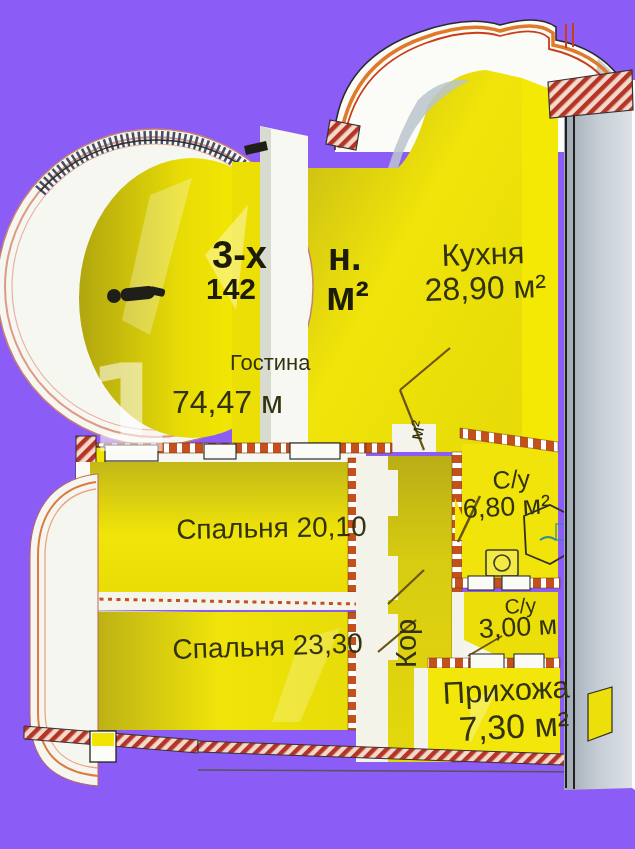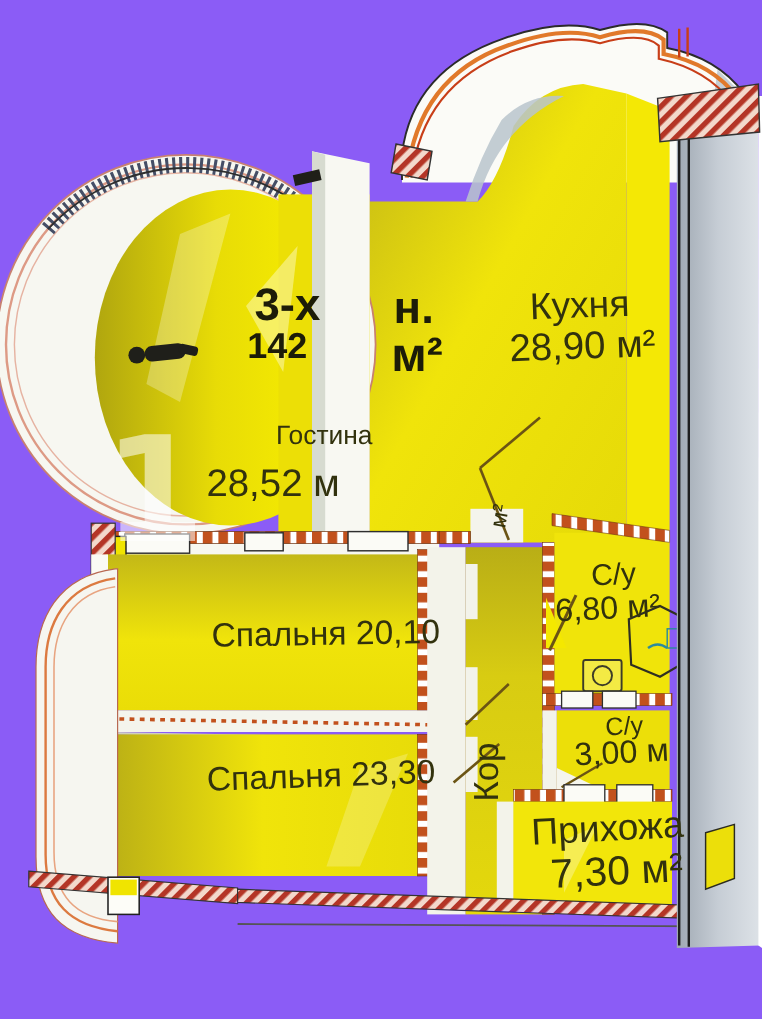--- a/index.html
+++ b/index.html
@@ -207,21 +207,21 @@
 
 <div class="lbl ttl" style="left:212px;top:236px;font-size:38px;">3-х</div>
 <div class="lbl ttl" style="left:328px;top:238px;font-size:38px;">н.</div>
 <div class="lbl ttl" style="left:206px;top:274px;font-size:30px;">142</div>
 <div class="lbl ttl" style="left:326px;top:276px;font-size:40px;">м²</div>
 
 <div class="lbl" style="left:441px;top:240px;font-size:31px;transform:rotate(-2deg);">Кухня</div>
 <div class="lbl" style="left:424px;top:274px;font-size:32px;transform:rotate(-2deg);">28,90 м²</div>
 
 <div class="lbl" style="left:196px;top:352px;font-size:22px;margin-left:34px;">Гостина</div>
-<div class="lbl" style="left:172px;top:386px;font-size:32px;">28,52 м</div>
+<div class="lbl" style="left:172px;top:386px;font-size:32px;">74,47 м</div>
 
 <div class="lbl" style="left:176px;top:516px;font-size:28px;transform:rotate(-1deg);">Спальня 20,10</div>
 <div class="lbl" style="left:172px;top:636px;font-size:28px;transform:rotate(-2deg);">Спальня 23,30</div>
 
 <div class="lbl" style="left:492px;top:468px;font-size:25px;transform:rotate(-3deg);">С/у</div>
 <div class="lbl" style="left:462px;top:496px;font-size:27px;transform:rotate(-3deg);">6,80 м²</div>
 
 <div class="lbl" style="left:504px;top:596px;font-size:21px;transform:rotate(-3deg);">С/у</div>
 <div class="lbl" style="left:478px;top:616px;font-size:27px;transform:rotate(-3deg);">3,00 м</div>
 

